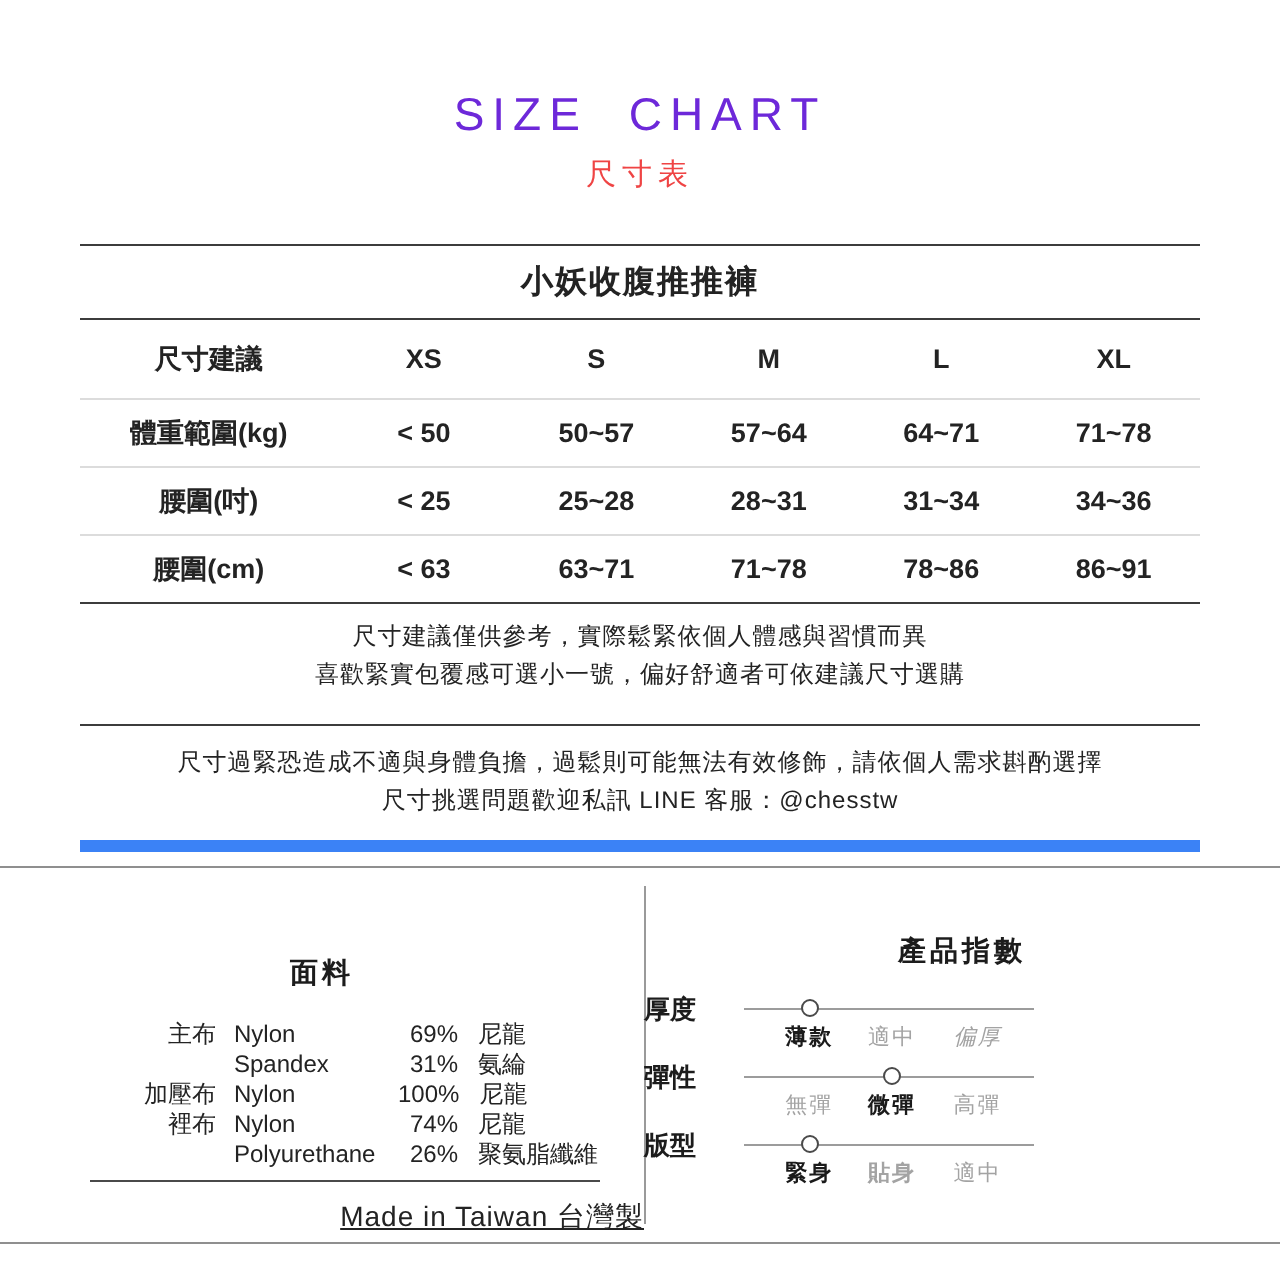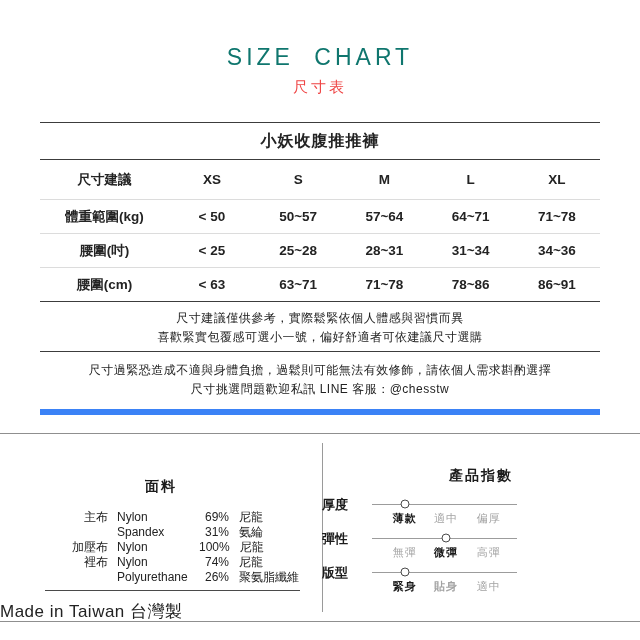--- a/index.html
+++ b/index.html
@@ -1,53 +1,53 @@
 <!DOCTYPE html>
 <html><head>
 <meta charset="utf-8">
 <style>
   html,body{margin:0;padding:0;background:#fff;}
   body{width:640px;height:640px;position:relative;overflow:hidden;
        font-family:"Liberation Sans","DejaVu Sans",sans-serif;color:#232323;}
 
   
   .hdr{position:absolute;top:44px;left:0;width:640px;text-align:center;}
-  .hdr-title{font-size:23px;letter-spacing:4px;word-spacing:10px;font-weight:500;color:#0f766e;}
+  .hdr-title{font-size:23px;letter-spacing:4px;word-spacing:10px;font-weight:500;color:#6d28d9;}
   .hdr-sub{margin-top:7px;font-size:15px;letter-spacing:3px;font-weight:500;color:#ef4444;}
 
   
   .stable{position:absolute;left:40px;top:122px;width:560px;border-top:1px solid #3c3c3c;font-weight:600;}
   .t-product{height:36px;display:flex;align-items:center;justify-content:center;
              font-size:16px;letter-spacing:1px;border-bottom:1px solid #3c3c3c;}
   .t-row{display:flex;align-items:center;height:39px;border-bottom:1px solid #dcdcdc;font-size:13.5px;}
   .t-row.data{height:33px;}
   .t-row.last{border-bottom:1px solid #3c3c3c;}
   .t-cell{flex:1;text-align:center;}
   .t-cell.first{flex:0 0 23%;}
-  .t-note{padding:7px 0 4px;text-align:center;font-size:12px;line-height:19px;
+  .t-note{padding:7px 0 15px;text-align:center;font-size:12px;line-height:19px;
           letter-spacing:.5px;font-weight:500;border-bottom:1px solid #3c3c3c;}
   .t-note.n2{padding:9px 0 10px;border-bottom:6px solid #3b82f6;}
 
   
   .rule-top{position:absolute;top:433px;left:0;width:640px;height:1px;background:#8f8f8f;}
   .v-div{position:absolute;top:443px;left:322px;width:1px;height:169px;background:#9a9a9a;}
   .rule-bot{position:absolute;top:621px;left:0;width:640px;height:1px;background:#8f8f8f;}
 
   
   .fabric{position:absolute;left:0;top:454px;width:322px;}
   .sec-title{padding-top:24px;text-align:center;font-size:14px;font-weight:700;
              letter-spacing:2px;color:#1c1c1c;}
   .f-list{margin-top:14px;margin-left:58px;font-size:12px;line-height:15px;font-weight:500;}
   .f-row{display:flex;}
   .f-part{flex:0 0 50px;text-align:right;}
   .f-mat{flex:0 0 82px;margin-left:9px;}
   .f-pct{flex:0 0 30px;text-align:right;}
   .f-zh{margin-left:10px;white-space:nowrap;}
   .f-div{width:255px;margin:5px 0 0 45px;border-top:1px solid #4a4a4a;}
-  .made-in{margin-top:9px;text-align:left;font-size:17px;font-weight:500;letter-spacing:.5px;}
+  .made-in{margin-top:9px;text-align:right;font-size:14px;font-weight:500;letter-spacing:.5px;text-decoration:underline;}
 
   
   .pindex{position:absolute;left:322px;top:443px;width:318px;}
   .pi-rows{margin-top:13px;}
   .pi-row{display:flex;margin-bottom:4px;height:30px;}
   .pi-label{flex:0 0 28px;font-size:13px;font-weight:700;line-height:13px;color:#1c1c1c;}
   .pi-slider{position:relative;width:145px;margin-left:22px;height:30px;}
   .pi-track{position:absolute;top:6px;left:0;right:0;height:1px;background:#9c9c9c;}
   .pi-knob{position:absolute;top:6px;width:7px;height:7px;border:1.5px solid #4a4a4a;
            border-radius:50%;background:#fff;transform:translate(-50%,-50%);}
@@ -161,21 +161,21 @@
     <div class="sec-title">產品指數</div>
     <div class="pi-rows">
 
       <div class="pi-row">
         <div class="pi-label">厚度</div>
         <div class="pi-slider">
           <div class="pi-track"></div>
           <div class="pi-knob" style="left: 22.5%;"></div>
           <span class="pi-opt sel" style="left: 22.5%;">薄款</span>
           <span class="pi-opt" style="left: 51%;">適中</span>
-          <span class="pi-opt" style="left: 80.5%;">偏厚</span>
+          <span class="pi-opt" style="left: 80.5%; font-style: italic;">偏厚</span>
         </div>
       </div>
 
       <div class="pi-row">
         <div class="pi-label">彈性</div>
         <div class="pi-slider">
           <div class="pi-track"></div>
           <div class="pi-knob" style="left: 51%;"></div>
           <span class="pi-opt" style="left: 22.5%;">無彈</span>
           <span class="pi-opt sel" style="left: 51%;">微彈</span>

